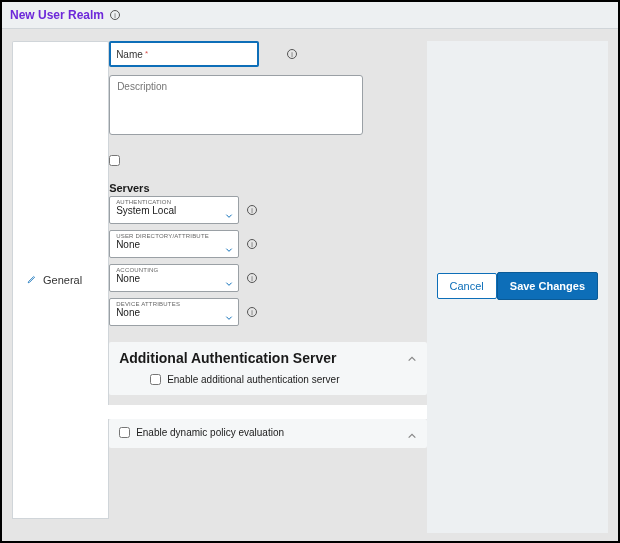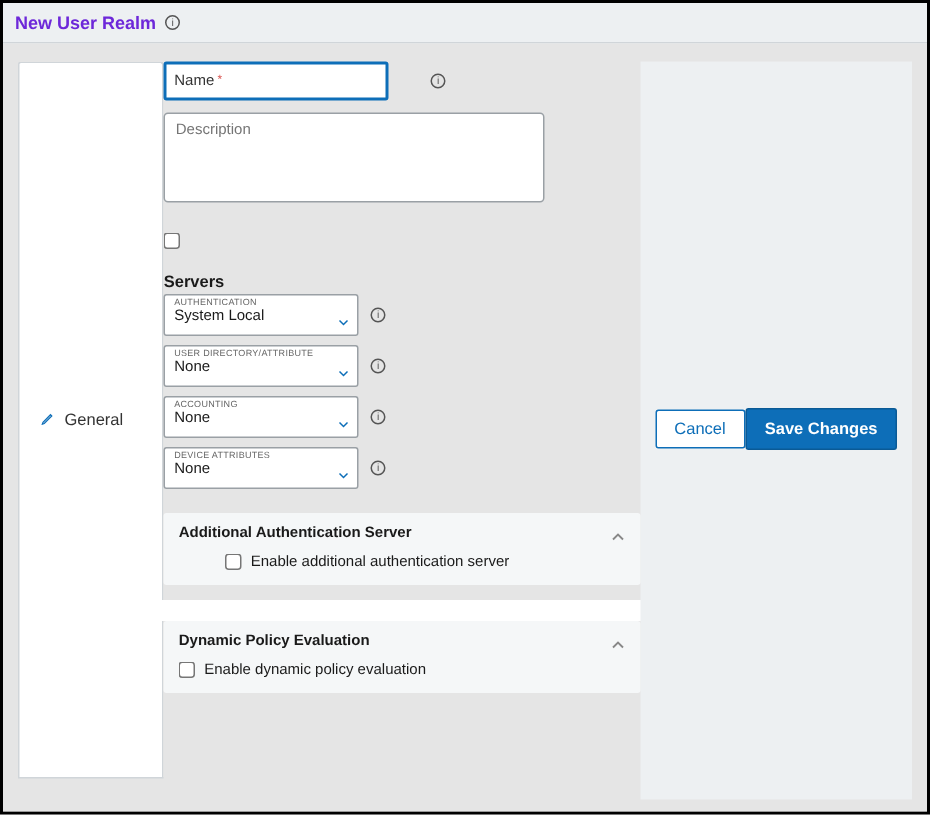--- a/index.html
+++ b/index.html
@@ -160,21 +160,21 @@
   }
   .chev svg { stroke: #0d6eb8; }
   .collapse-section {
     background: #f5f7f8;
     border-radius: 2px;
     margin-top: 10px;
     padding: 8px 10px 10px 10px;
     position: relative;
   }
   .collapse-title {
-    font-size: 10px;
+    font-size: 14px;
     font-weight: bold;
     color: #1a1a1a;
     margin-bottom: 8px;
   }
   .collapse-chev {
     position: absolute;
     right: 10px;
     top: 8px;
     width: 10px; height: 10px;
   }
@@ -307,21 +307,20 @@
           </svg></span>
       <label class="checkbox-row" style="margin:0;padding-left:31px;">
         <input type="checkbox" style="">
         <span>Enable additional authentication server</span>
       </label>
     </div>
 
     <div class="gap-white"></div>
 
     <div class="collapse-section" style="margin-top:0;">
-      <div class="collapse-title">Dynamic Policy Evaluation</div>
       <span class="collapse-chev"><svg viewBox="0 0 12 12" fill="none" stroke-width="1.5">
             <path d="M2 8l4-4 4 4"></path>
           </svg></span>
       <label class="checkbox-row" style="margin:0;">
         <input type="checkbox" style="">
         <span>Enable dynamic policy evaluation</span>
       </label>
     </div>
 
   </div>

